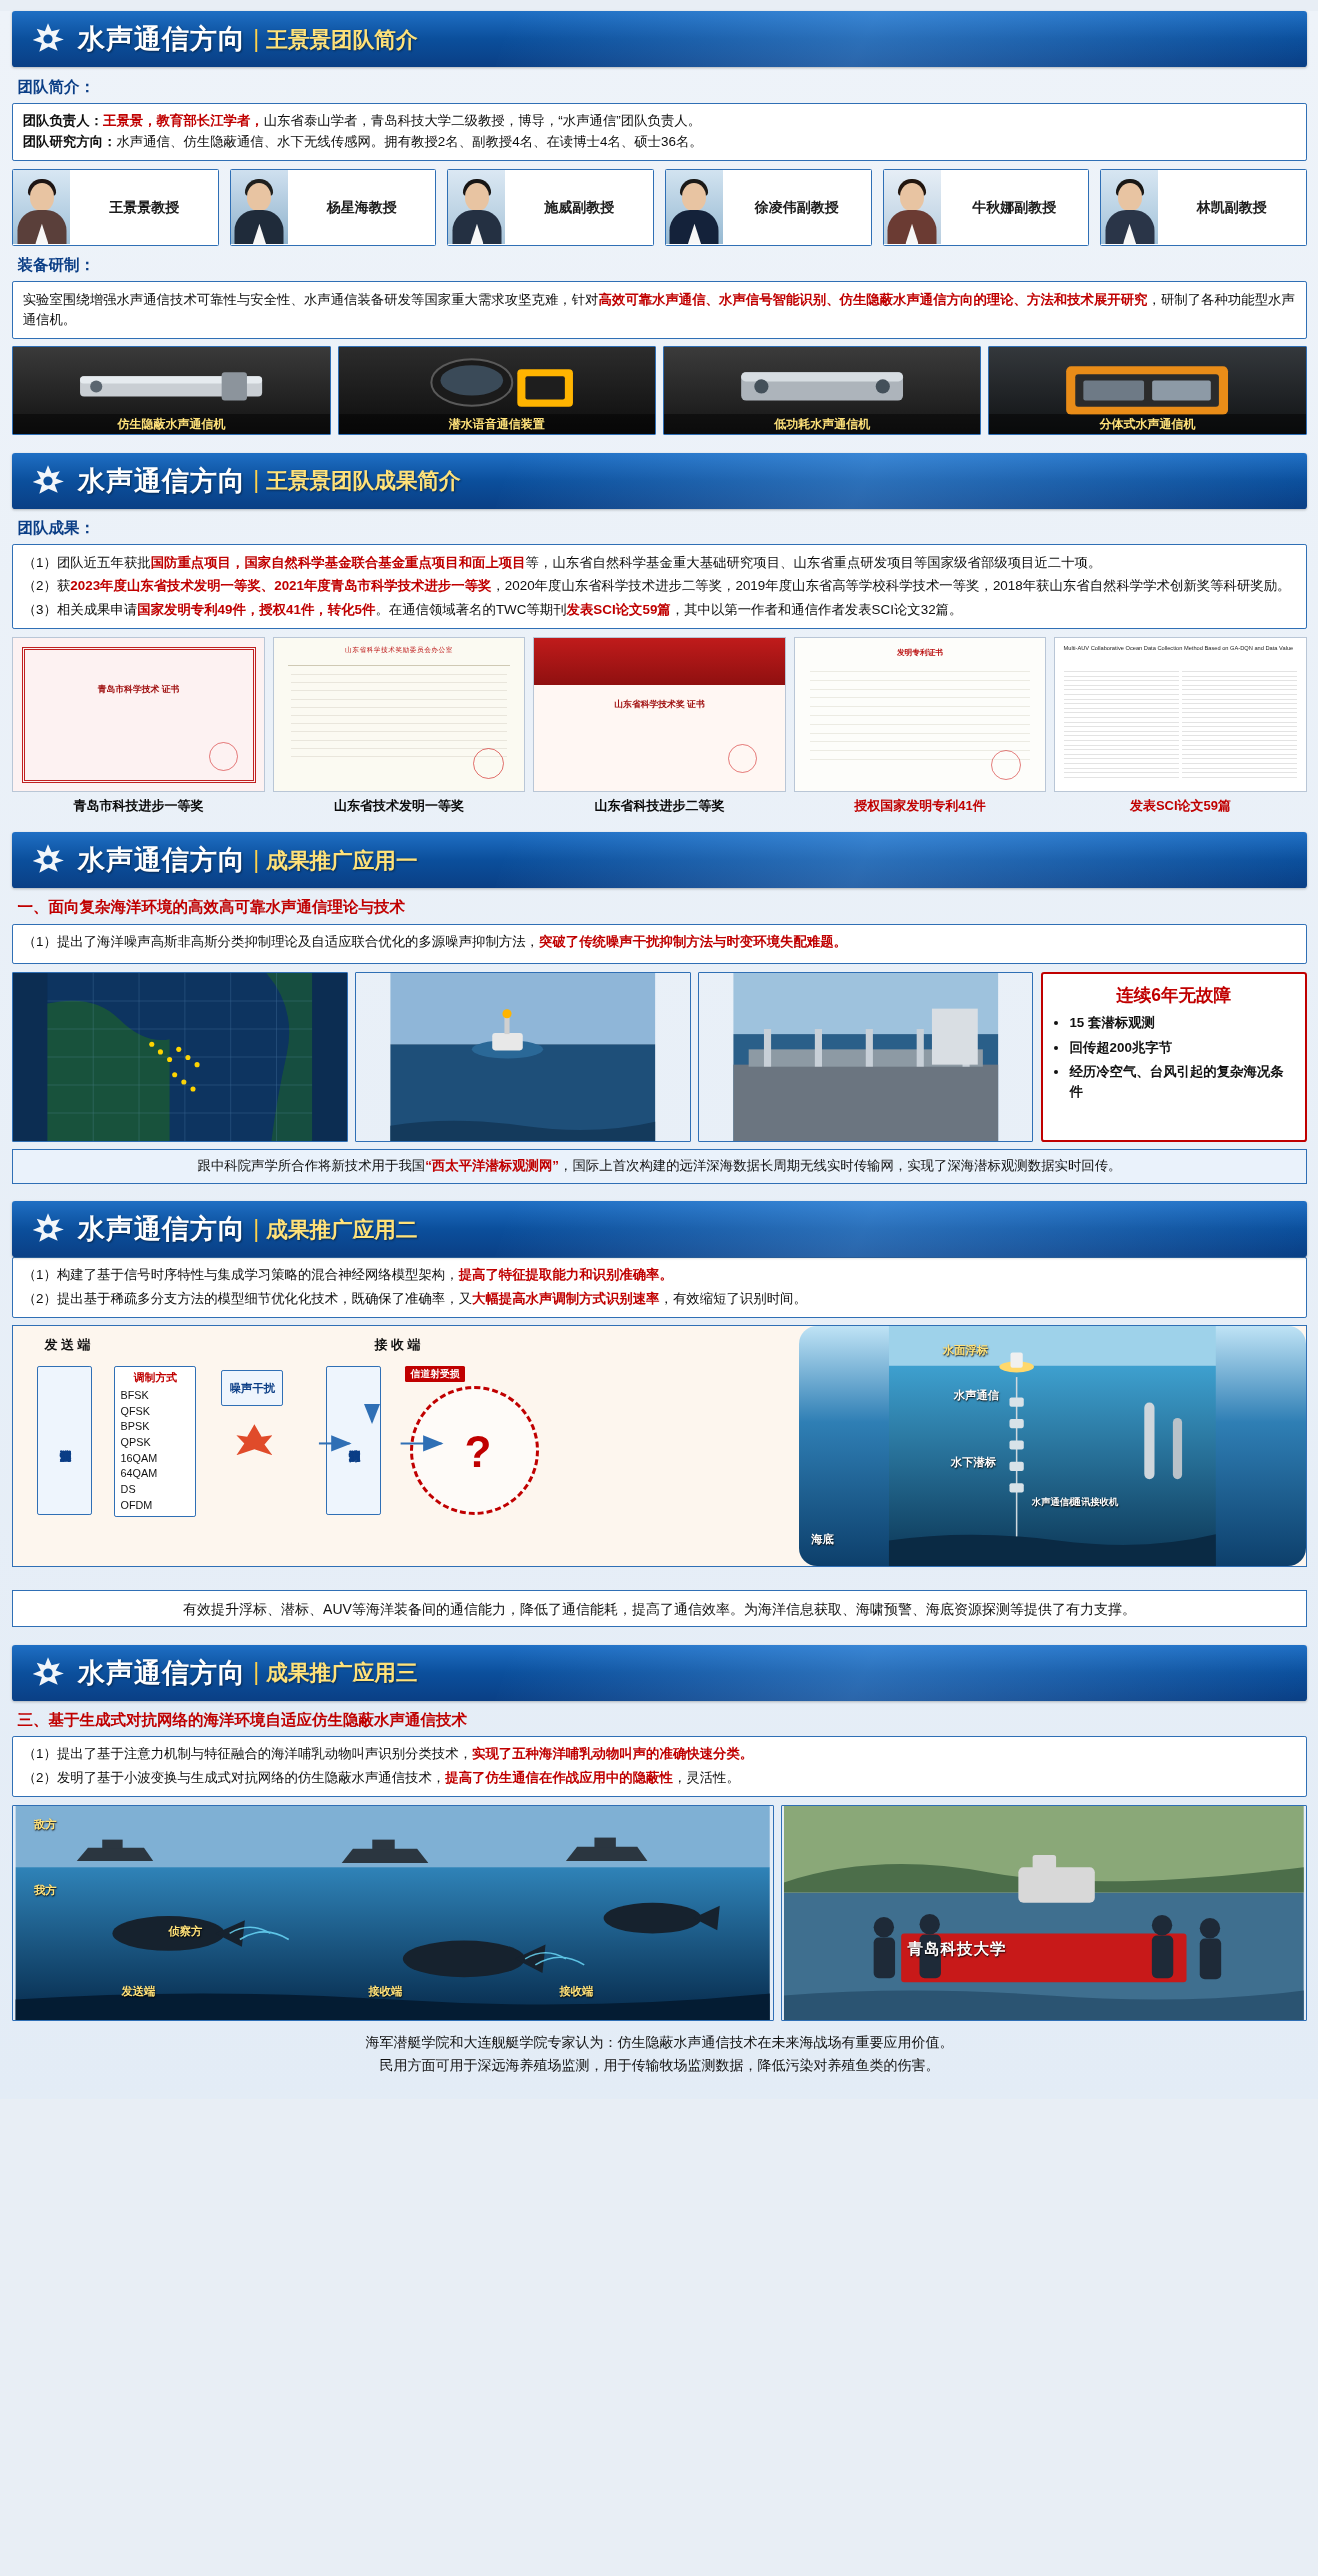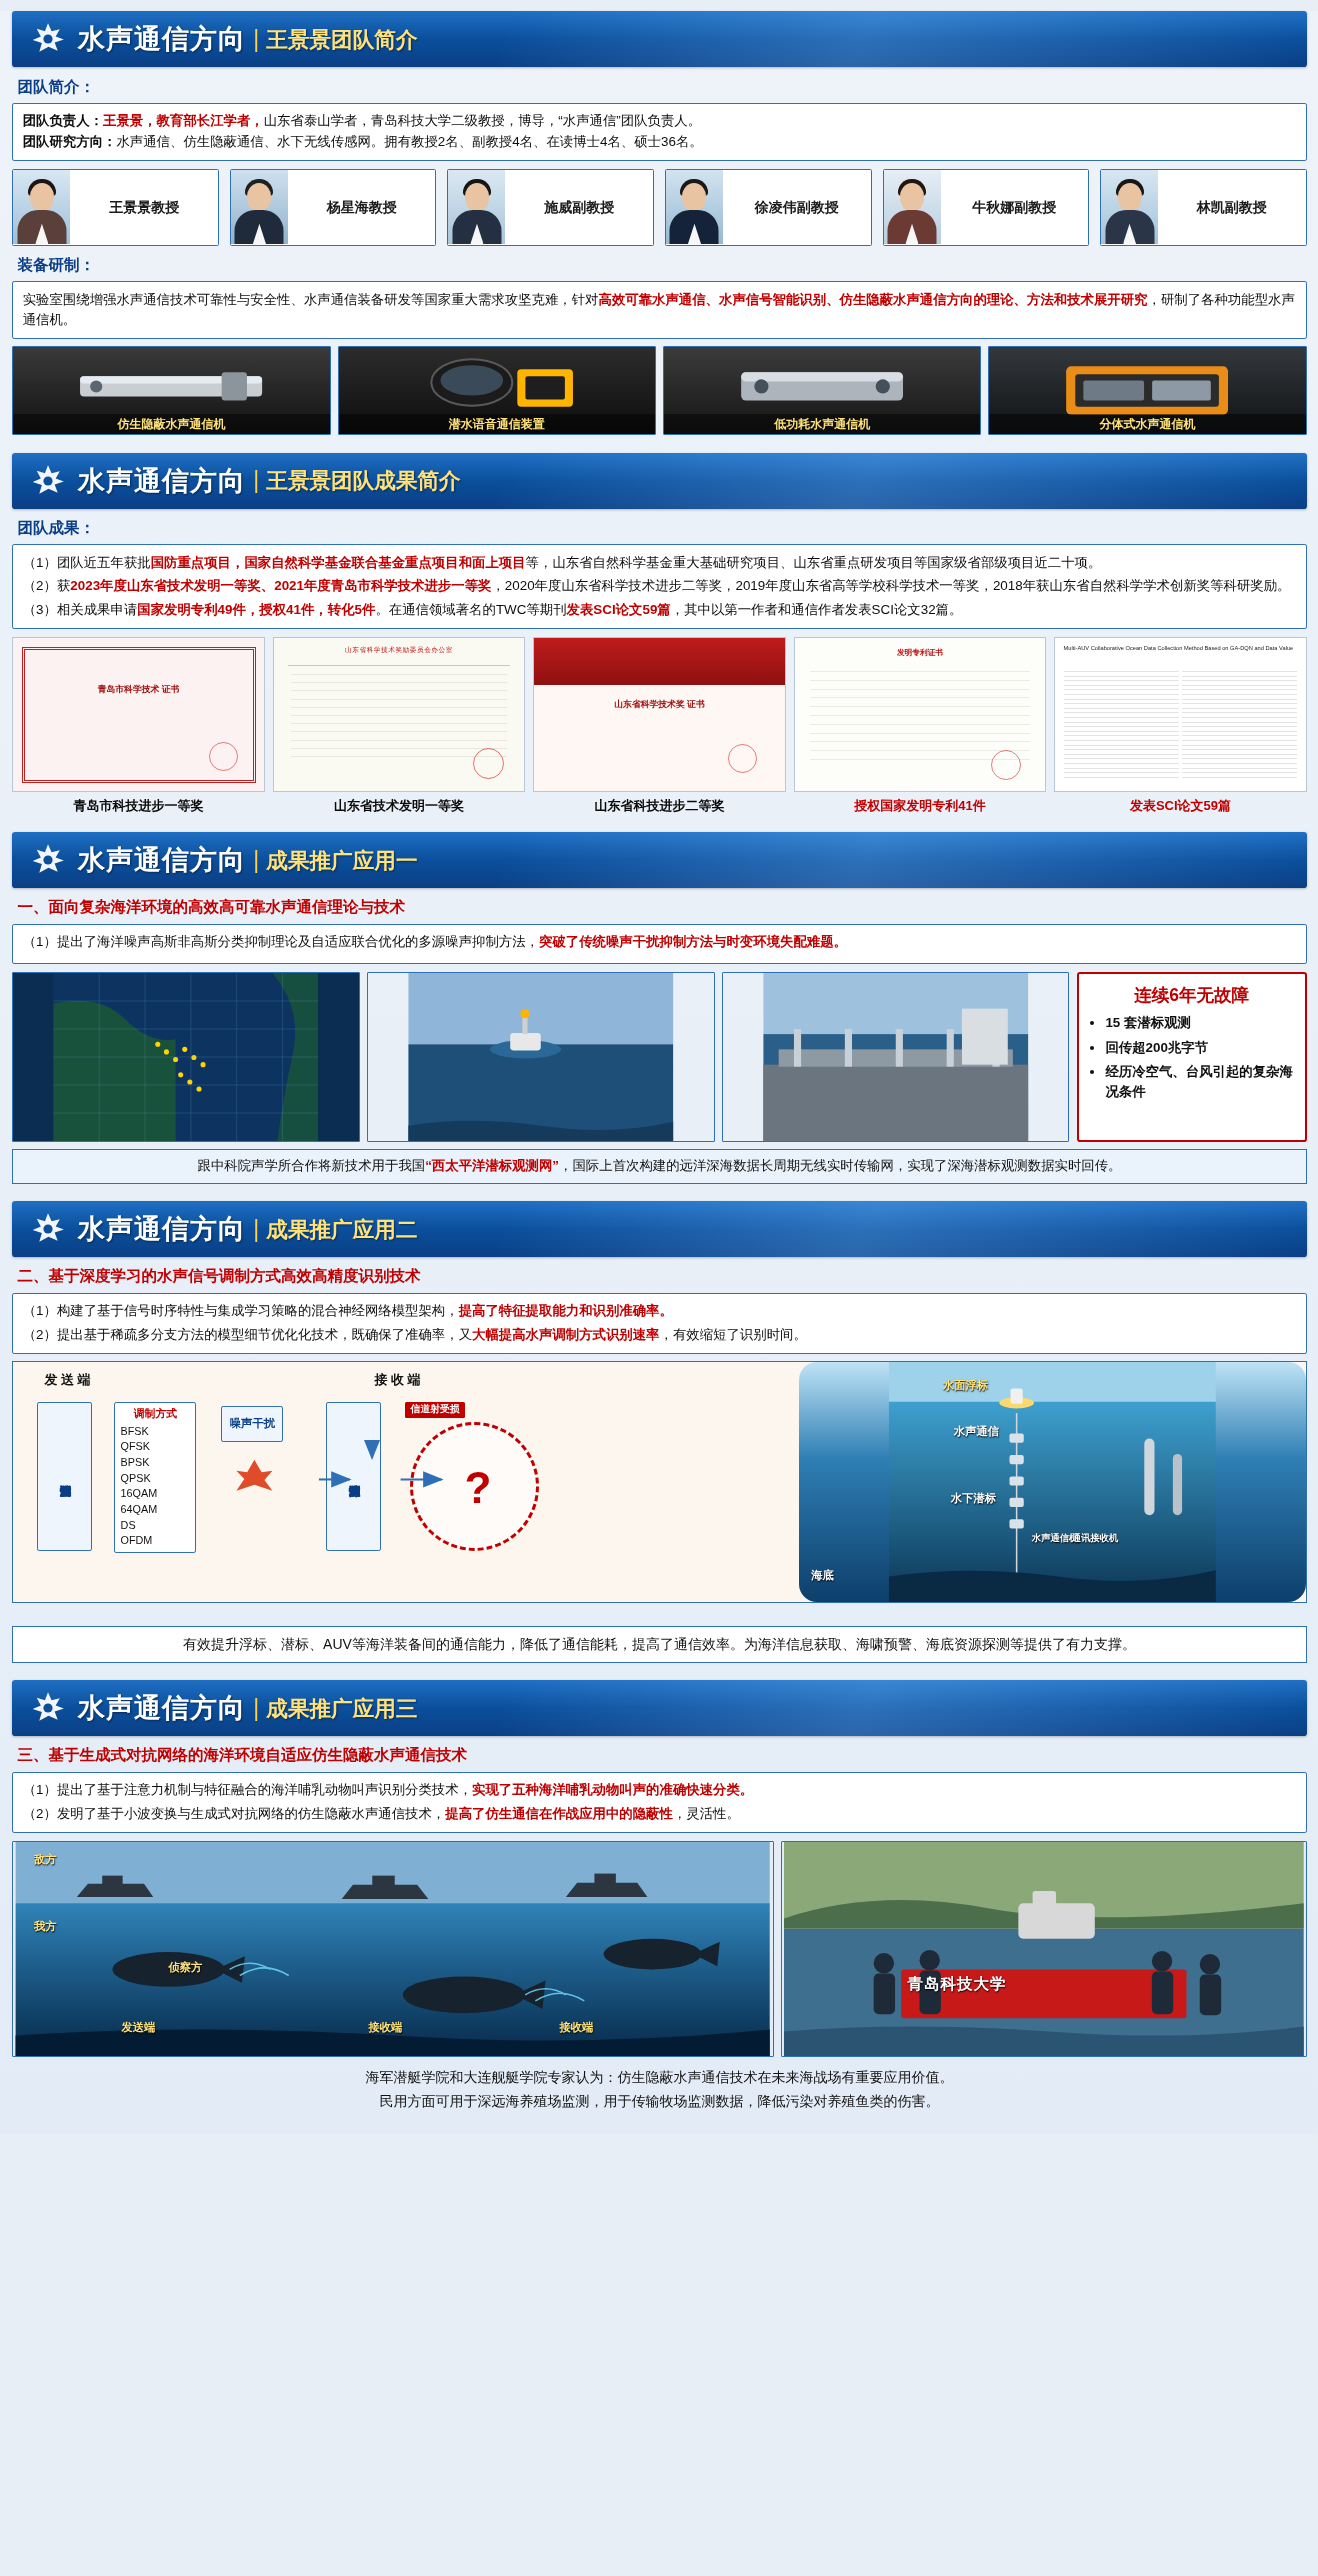--- a/index.html
+++ b/index.html
@@ -191,21 +191,21 @@
     position:relative;
     overflow:hidden;
     border-radius:1px;
   }
 
   .callout {
     border:2.1px solid #c00000;
     background:#ffffff;
     border-radius:3.1px;
     padding: 7.2px 9.3px;
-    width: 230px;
+    width: 266px;
     flex:none;
   }
   .callout h4 {
     margin:2.1px 0 6.2px 0;
     text-align:center;
     color:#c00000;
     font-size: 17.5px;
     font-weight:bold;
   }
   .callout ul { margin:0; padding-left: 17.5px; }
@@ -615,21 +615,20 @@
         <path d="M43 6 L50 22 L66 18 L58 32 L74 38 L56 44 L62 60 L44 52 L26 62 L31 45 L13 39 L29 32 L21 17 L37 22 Z" fill="#ffffff" opacity="0.95"></path>
         <circle cx="43" cy="37" r="9" fill="#0b4f9c"></circle>
       </svg>
     </div>
     <div class="banner-title">水声通信方向</div>
     <div class="banner-sep">|</div>
     <div class="banner-sub">成果推广应用二</div>
   </div>
 
   <div class="sec">
-    <div class="lead red">二、基于深度学习的水声信号调制方式高效高精度识别技术</div>
 
     <div class="box">
       <div style="margin-bottom:3.1px">
         <span>（1）</span><span>构建了基于信号时序特性与集成学习策略的混合神经网络模型架构，</span><span class="r">提高了特征提取能力和识别准确率。</span>
       </div>
       <div>
         <span>（2）</span><span>提出基于稀疏多分支方法的模型细节优化化技术，既确保了准确率，又</span><span class="r">大幅提高水声调制方式识别速率</span><span>，有效缩短了识别时间。</span>
       </div>
     </div>
 

